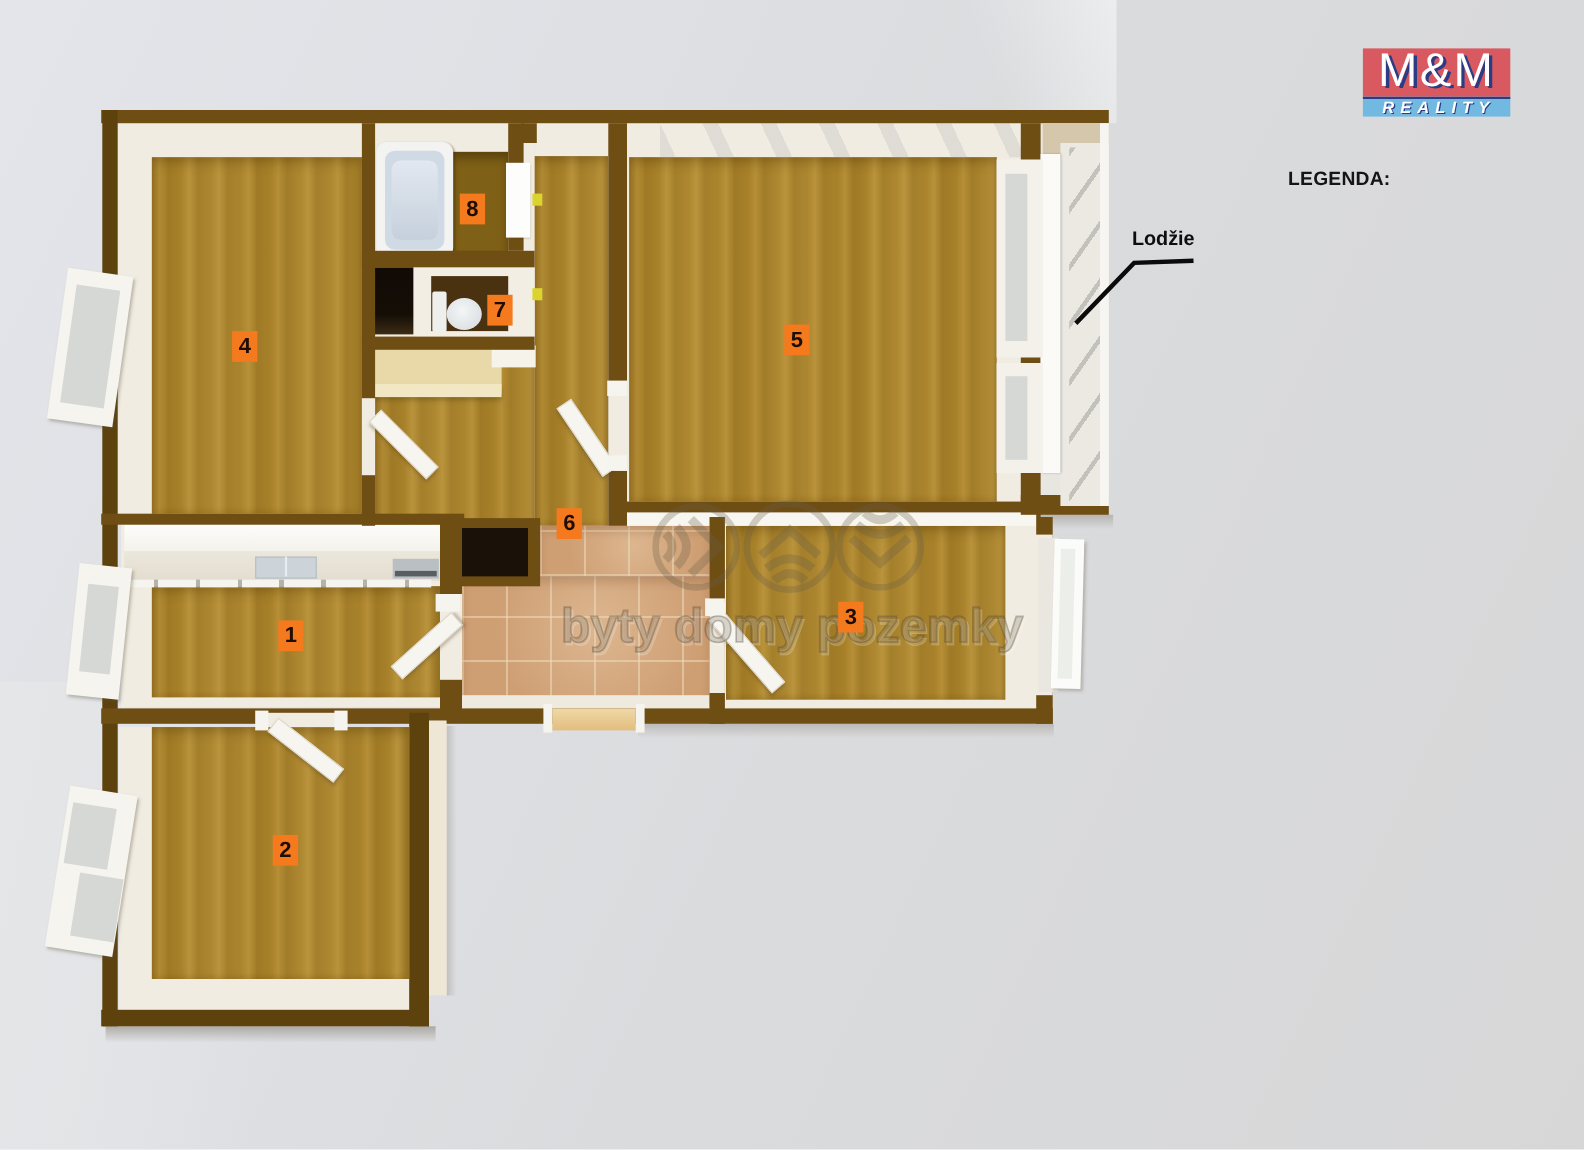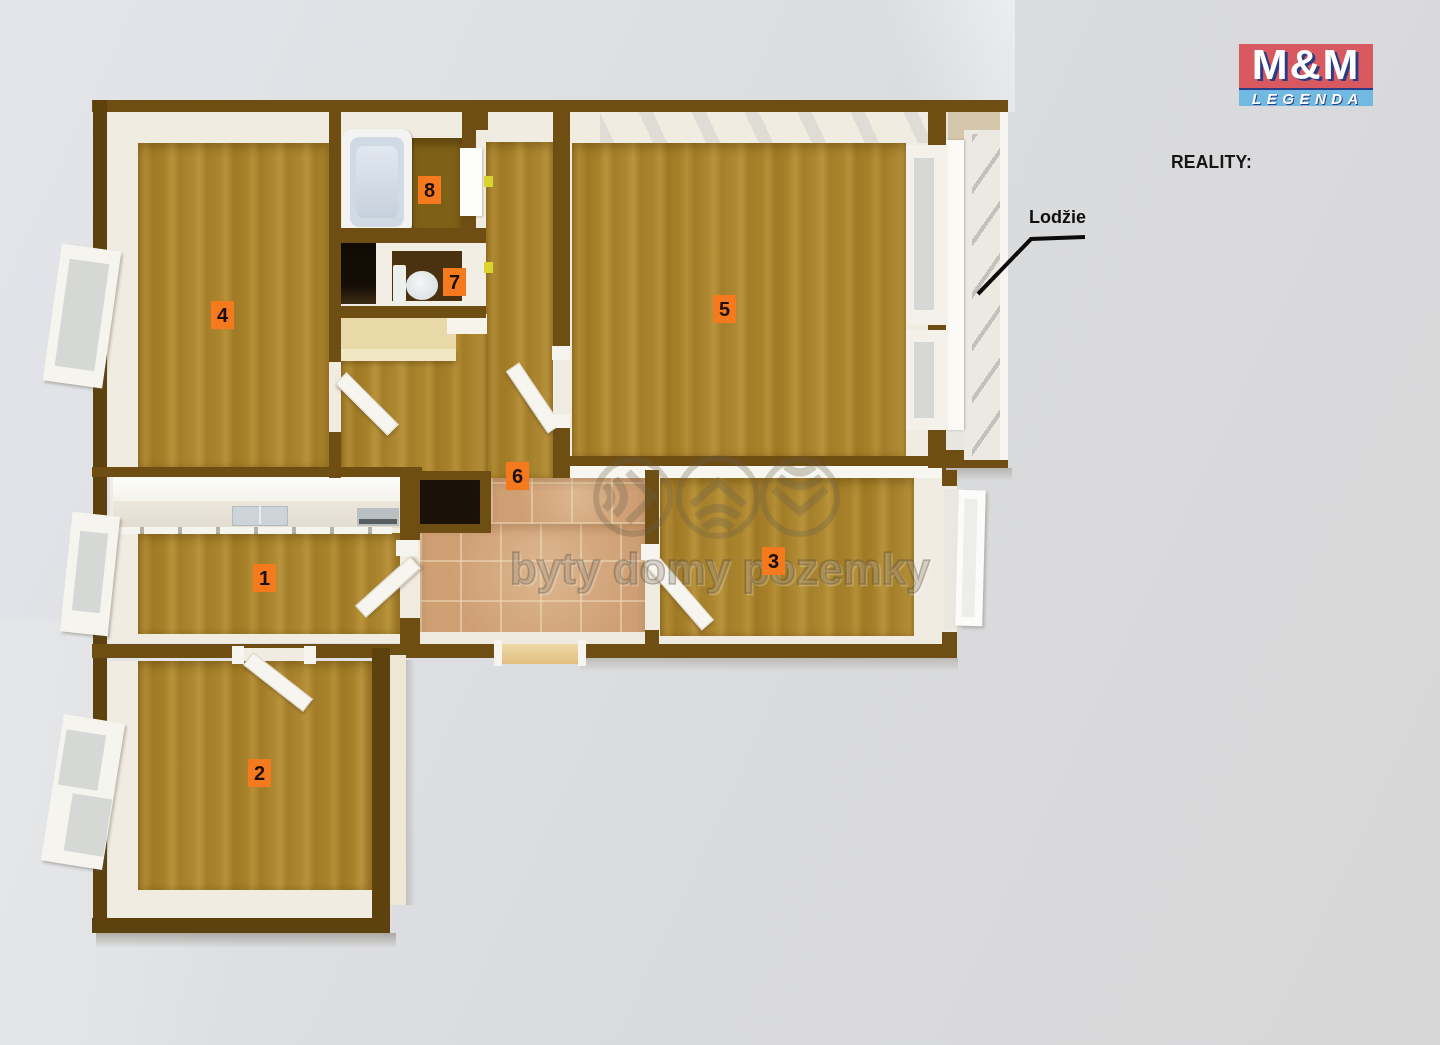--- a/index.html
+++ b/index.html
@@ -183,23 +183,23 @@
 
 <div class="abs lbl" style="left:253px;top:564px;">1</div>
 <div class="abs lbl" style="left:248px;top:759px;">2</div>
 <div class="abs lbl" style="left:762px;top:547px;">3</div>
 <div class="abs lbl" style="left:211px;top:301px;">4</div>
 <div class="abs lbl" style="left:713px;top:295px;">5</div>
 <div class="abs lbl" style="left:506px;top:462px;">6</div>
 <div class="abs lbl" style="left:443px;top:268px;">7</div>
 <div class="abs lbl" style="left:418px;top:176px;">8</div>
 
-<div class="abs" style="left:1171px;top:152px;font-size:17.5px;font-weight:bold;color:#151515;letter-spacing:0.2px;z-index:70;">REALITY:</div>
+<div class="abs" style="left:1171px;top:152px;font-size:17.5px;font-weight:bold;color:#151515;letter-spacing:0.2px;z-index:70;">LEGENDA:</div>
 <div class="abs" style="left:1029px;top:207px;font-size:18px;font-weight:bold;color:#0d0d0d;z-index:70;">Lodžie</div>
 
 <div class="abs" style="left:1239px;top:44px;width:134px;height:44px;background:#d85a60;z-index:70;display:flex;align-items:center;justify-content:center;">
- <span style="font-weight:bold;font-size:43px;color:#fff;text-shadow:3px 2px 0 #2b3b84;letter-spacing:2px;margin-top:-3px;">M&amp;M</span>
+ <span style="font-weight:normal;font-size:43px;color:#fff;text-shadow:3px 2px 0 #2b3b84;letter-spacing:2px;margin-top:-3px;">M&amp;M</span>
 </div>
 <div class="abs" style="left:1239px;top:88px;width:134px;height:18px;background:#72b9e2;border-top:2px solid #2b3b84;box-sizing:border-box;z-index:70;display:flex;align-items:center;justify-content:center;">
- <span style="font-weight:bold;font-style:italic;font-size:15px;color:#fff;letter-spacing:5.5px;text-shadow:1px 1px 0 #2b3b84;margin-left:4px;">LEGENDA</span>
+ <span style="font-weight:bold;font-style:italic;font-size:15px;color:#fff;letter-spacing:5.5px;text-shadow:1px 1px 0 #2b3b84;margin-left:4px;">REALITY</span>
 </div>
 
 </div>
 
 </body></html>

